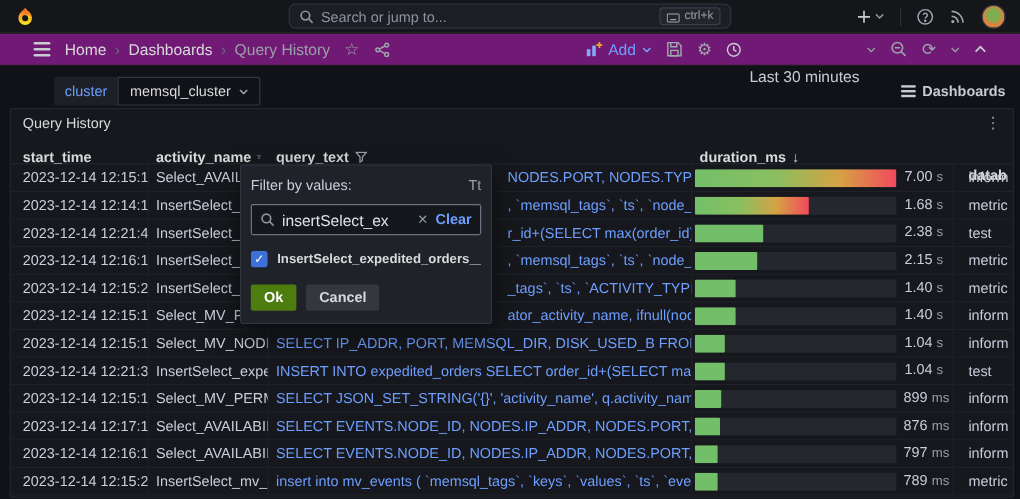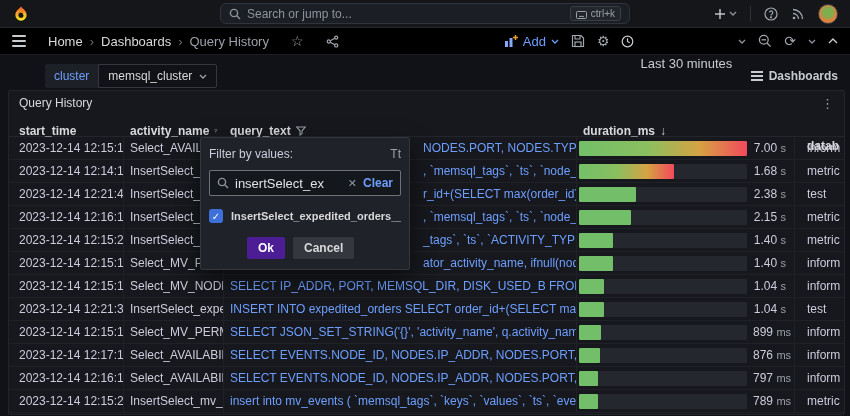--- a/index.html
+++ b/index.html
@@ -6,33 +6,33 @@
   html,body { width:850px; height:416px; overflow:hidden; background:#111217;
     font-family:"Liberation Sans","DejaVu Sans",sans-serif; color:#ccccdc; }
   .icon { display:inline-flex; align-items:center; justify-content:center; color:#a0a6ae; }
   svg { display:block; }
 
   
   .topbar { height:28px; background:#14161a; border-bottom:1px solid #26292e;
     display:flex; align-items:center; padding:0 12px; position:relative; }
   .logo { width:18px; height:18px; }
   .search-box { position:absolute; left:50%; transform:translateX(-50%); top:3px;
-    width:410px; height:21px; background:#1b1e24; border:1px solid #2f333a; border-radius:6px;
+    width:369px; height:21px; background:#1b1e24; border:1px solid #2f333a; border-radius:6px;
     display:flex; align-items:center; gap:6px; padding:0 8px; font-size:12px; color:#8e949e; cursor:text; }
   .kbd { margin-left:auto; display:flex; align-items:flex-end; gap:4px; border:1px solid #3a3e45;
     background:#22252b; border-radius:3px; font-size:10px; padding:1px 5px; color:#9aa0a8; }
   .topbar-right { margin-left:auto; display:flex; align-items:center; gap:13px; }
   .tb-divider { width:1px; height:16px; background:#2c2f35; }
   .glyph { font-size:13px; line-height:1; }
   .avatar { width:20px; height:20px; border-radius:50%;
     background:radial-gradient(circle at 50% 42%, #7fae4e 0 34%, #e0823c 60%); border:1px solid #3a3e45; }
 
   
-  .navrow { height:27px; background:#000000; display:flex; align-items:center;
-    padding:0 12px; gap:22px; border-bottom:1px solid #1a1c21; }
+  .navrow { height:27px; background:#701a75; display:flex; align-items:center;
+    padding:0 28px; gap:12px; border-bottom:1px solid #1a1c21; }
   .hamburger { display:flex; flex-direction:column; gap:3px; cursor:pointer; }
   .hamburger i { width:14px; height:2px; background:#c7ccd1; border-radius:1px; }
   .breadcrumb { display:flex; align-items:center; font-size:13px; }
   .crumb { color:#d8d9da; cursor:pointer; }
   .crumb + .crumb::before { content:"›"; color:#6a6f77; margin:0 7px; }
   .crumb.current { color:#9aa0a8; cursor:default; }
   .toolbar { margin-left:auto; display:flex; align-items:center; gap:12px; }
   .add-group { display:flex; align-items:center; gap:5px; cursor:pointer; }
   .add-label { color:#6e9fff; font-size:13px; font-weight:500; }
   .time-group { display:flex; align-items:center; gap:6px; cursor:pointer; }
@@ -92,21 +92,21 @@
     display:flex; align-items:center; gap:6px; padding:0 7px; }
   .popup-search .value { font-size:13px; color:#e0e2e7; flex:1; overflow:hidden; white-space:nowrap; }
   .clear-x { color:#8e98a8; font-size:11px; cursor:pointer; }
   .clear-label { color:#6e9fff; font-size:12px; font-weight:600; cursor:pointer; }
   .option-row { margin-top:13px; display:flex; align-items:center; gap:8px; overflow:hidden; }
   .checkbox { width:14px; height:14px; flex:none; background:#3d71d9; border-radius:3px;
     color:#fff; font-size:10px; display:flex; align-items:center; justify-content:center; cursor:pointer; }
   .option-label { font-size:11px; font-weight:700; color:#d8d9da; white-space:nowrap; overflow:hidden; }
   .popup-actions { margin-top:14px; display:flex; gap:8px; }
   .btn { font-size:12px; font-weight:600; padding:4px 11px; border-radius:2px; cursor:pointer; border:none; }
-  .btn-ok { background:#4c1d95; color:#fff;margin-left:38px; }
+  .btn-ok { background:#4d7c0f; color:#fff; }
   .btn-cancel { background:#34373d; color:#d8d9da; }
 </style>
 </head>
 <body>
 
 <div class="topbar">
   <span class="icon logo">
     <svg viewBox="0 0 24 24" width="18" height="18">
       <defs>
           <linearGradient id="lg" x1="0" y1="1" x2="0" y2="0">

